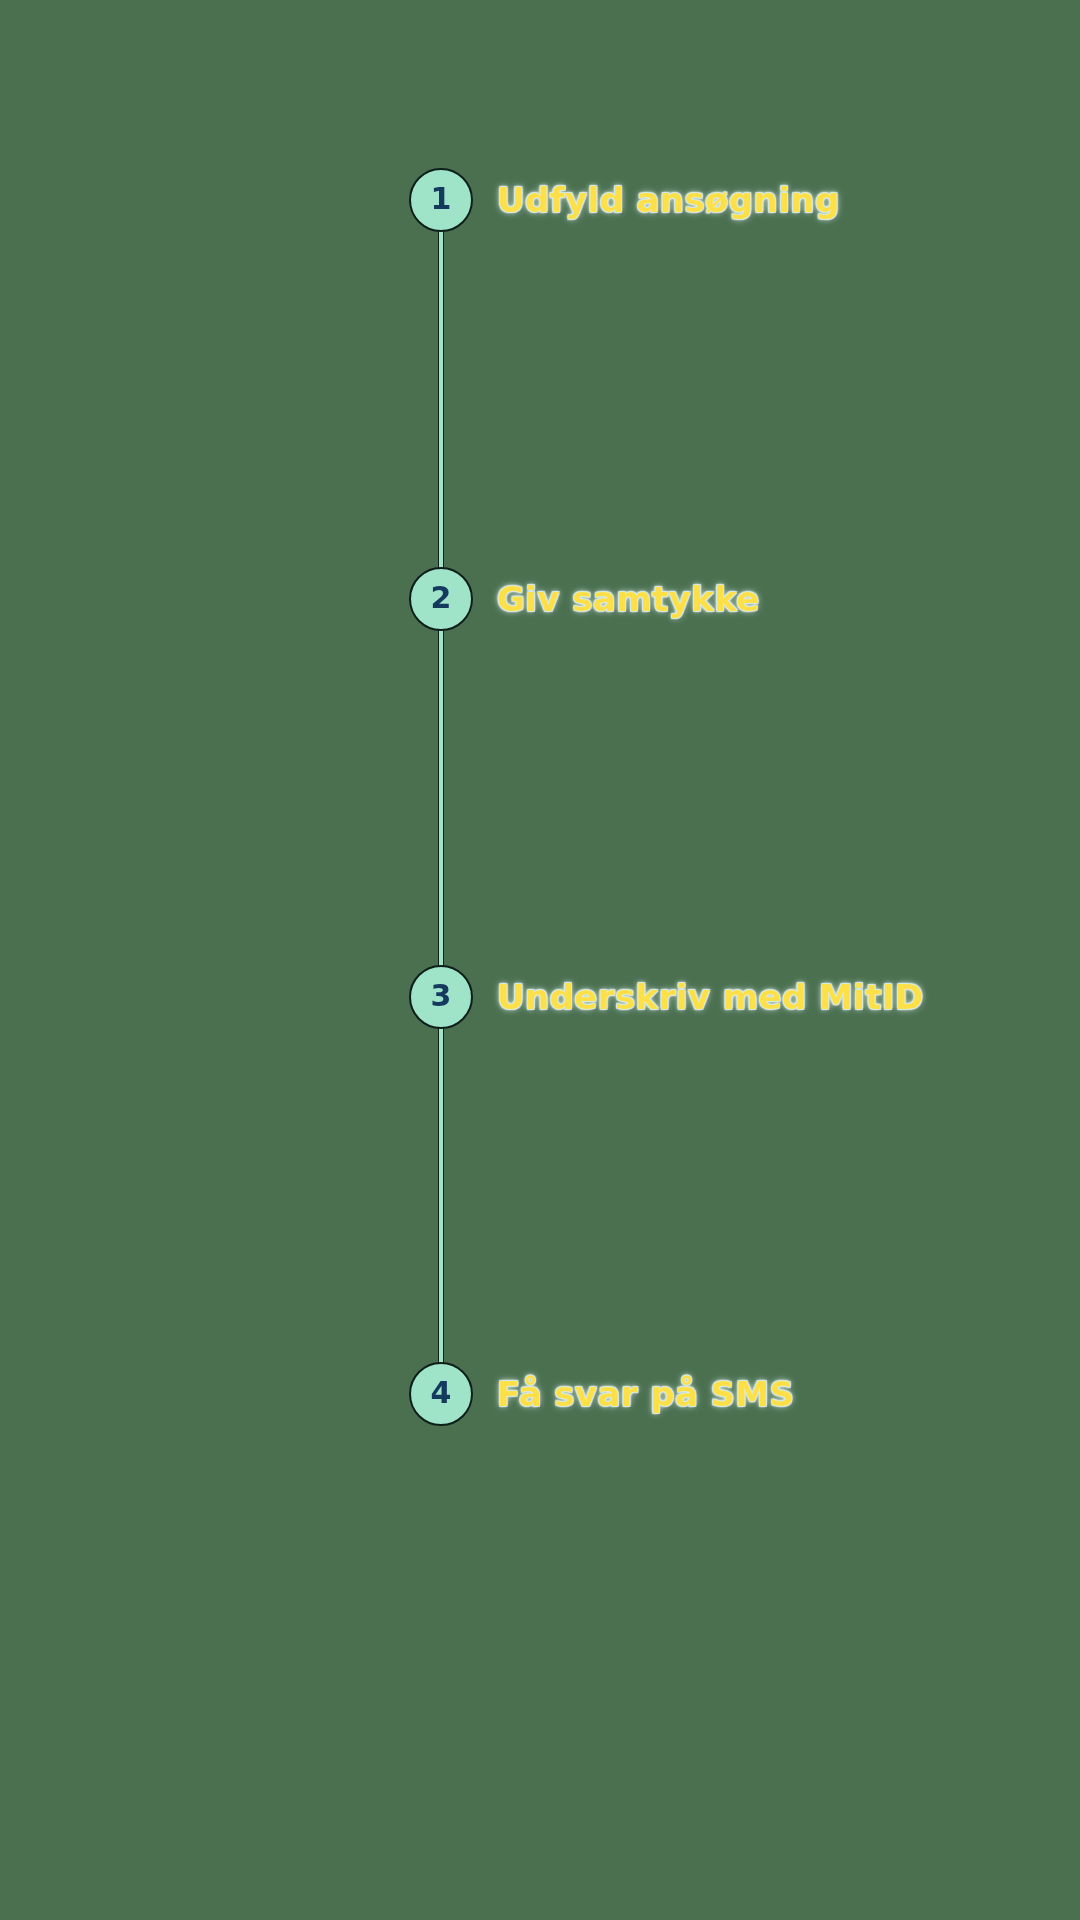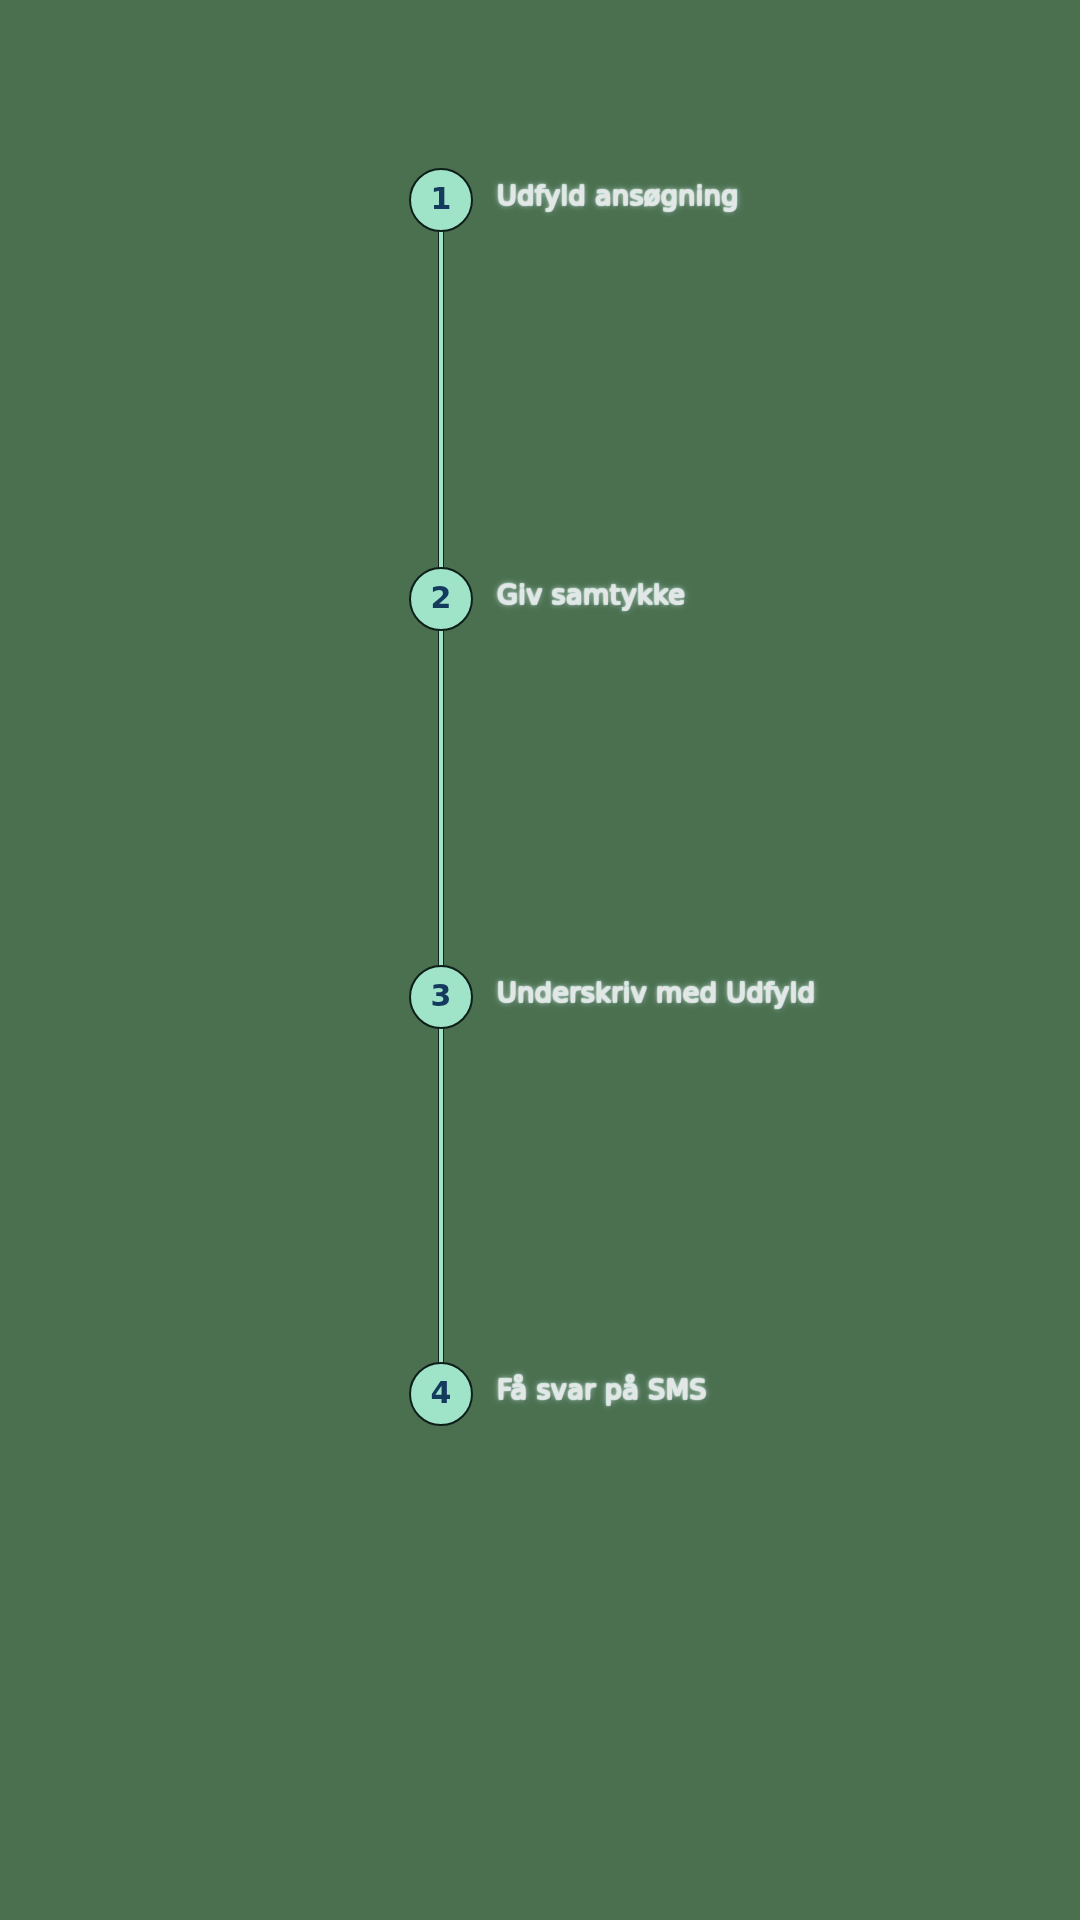--- a/index.html
+++ b/index.html
@@ -61,23 +61,23 @@
     color: #143a5e;
     line-height: 1;
     letter-spacing: 0px;
     transform: translateY(-1px);
   }
 
   .step-label {
     position: absolute;
     left: 497px;
     top: -20px;
-    font-size: 27px;
-    font-weight: 400;
-    color: #e5e5e5;
+    font-size: 34px;
+    font-weight: 700;
+    color: #fde047;
     white-space: nowrap;
     letter-spacing: 0.4px;
     text-shadow:
       0 0 1px #e8f3ef,
       0 0 2px #dfeeea,
       1px 1px 1px #cfe6e0,
       -1px 1px 1px #cfe6e0,
       1px -1px 1px #cfe6e0,
       -1px -1px 1px #cfe6e0,
       0 0 5px rgba(235,246,242,0.85),
@@ -99,21 +99,21 @@
     <div class="step" style="top: 599px;">
       <div class="node">
         <span class="node-num">2</span>
       </div>
       <div class="step-label">Giv samtykke</div>
     </div>
     <div class="step" style="top: 997px;">
       <div class="node">
         <span class="node-num">3</span>
       </div>
-      <div class="step-label">Underskriv med Udfyld</div>
+      <div class="step-label">Underskriv med MitID</div>
     </div>
     <div class="step" style="top: 1394px;">
       <div class="node">
         <span class="node-num">4</span>
       </div>
       <div class="step-label">Få svar på SMS</div>
     </div>
   </div>
 
 </body></html>

